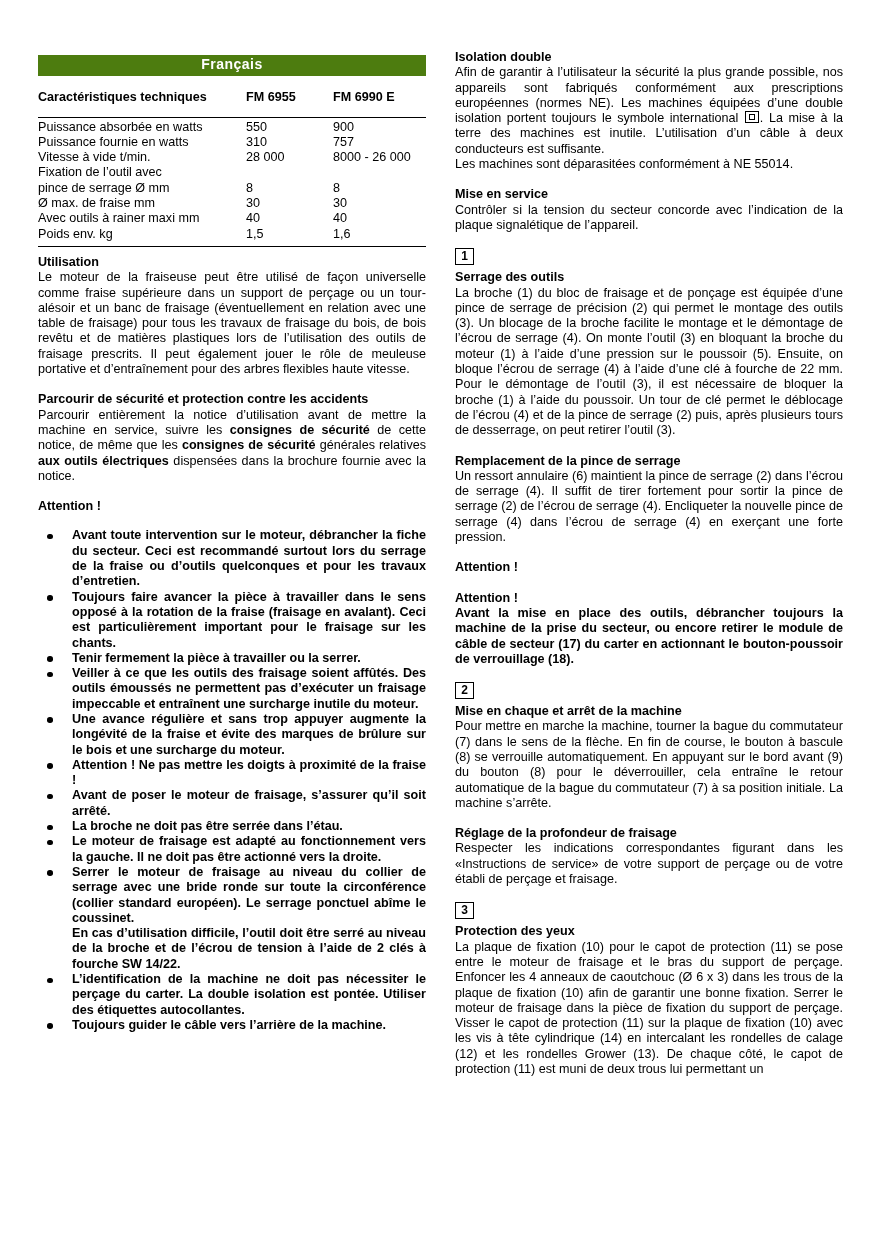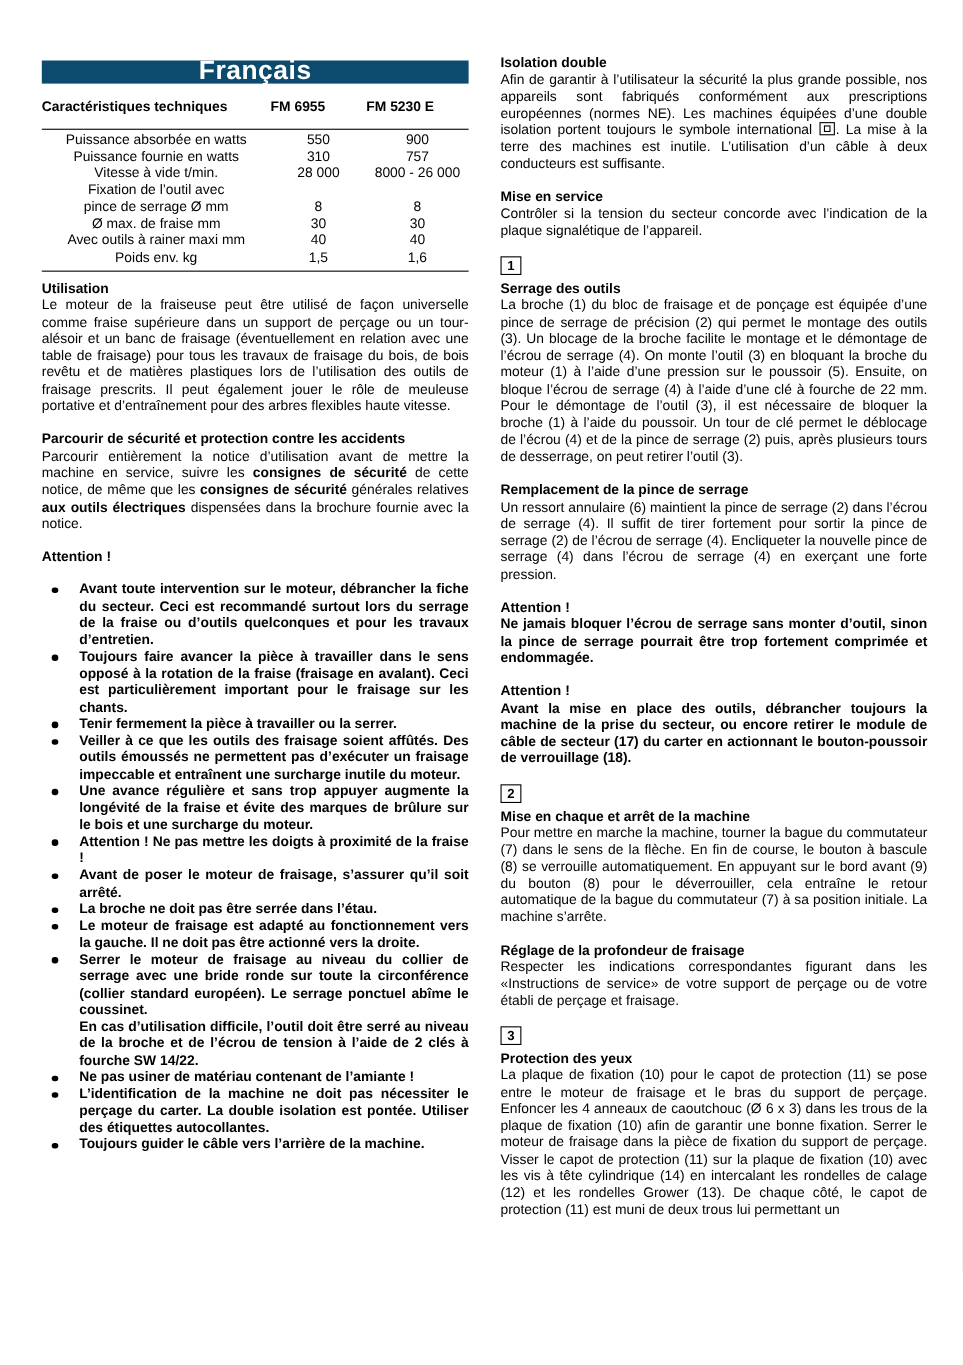--- a/index.html
+++ b/index.html
@@ -13,32 +13,32 @@
     font-size:12.6px;
     line-height:15.3px;
     overflow:hidden;
   }
   .columns{display:flex;padding:50px 30px 0 38px;gap:29px;}
   .col{width:388px;flex:0 0 388px;}
 
   
   .lang-banner{
     margin-top:5px;
-    background:#0c4a6e;color:#fff;
-    font-size:24px;font-weight:bold;
+    background:#4d7c0f;color:#fff;
+    font-size:14px;font-weight:bold;
     text-align:center;
     padding:2px 0 4px 0;
     letter-spacing:.5px;
   }
 
   
   .spec-table{margin-top:14px;}
   .trow{display:grid;grid-template-columns:208px 87px 1fr;}
   .thead{font-weight:bold;border-bottom:1.6px solid #000;padding-bottom:11px;}
-  .tbody{padding-top:2px;border-bottom:1.6px solid #000;padding-bottom:4px;text-align:center;}
+  .tbody{padding-top:2px;border-bottom:1.6px solid #000;padding-bottom:4px;}
   .trow span{display:block;}
 
   
   .heading{font-weight:bold;margin-top:15px;}
   .heading.tight{margin-top:8px;}
   .para{text-align:justify;}
   .para.bold{font-weight:bold;}
 
   
   ul.bullets{list-style:none;margin:14px 0 0 0;padding:0;}
@@ -95,21 +95,21 @@
   <div class="columns">
 
     <div class="col">
 
       <div class="lang-banner">Français</div>
 
       <div class="spec-table">
         <div class="trow thead">
           <span>Caractéristiques techniques</span>
           <span>FM 6955</span>
-          <span>FM 5230 E</span>
+          <span>FM 6990 E</span>
         </div>
         <div class="tbody">
           <div class="trow">
             <span>Puissance absorbée en watts</span>
               <span>550</span>
               <span>900</span>
           </div>
           <div class="trow">
             <span>Puissance fournie en watts</span>
               <span>310</span>
@@ -163,43 +163,42 @@
         <li><span>Veiller à ce que les outils des fraisage soient affûtés. Des outils émoussés ne permettent pas d’exécuter un fraisage impeccable et entraînent une surcharge inutile du moteur.</span></li>
         <li><span>Une avance régulière et sans trop appuyer augmente la longévité de la fraise et évite des marques de brûlure sur le bois et une surcharge du moteur.</span></li>
         <li><span>Attention ! Ne pas mettre les doigts à proximité de la fraise !</span></li>
         <li><span>Avant de poser le moteur de fraisage, s’assurer qu’il soit arrêté.</span></li>
         <li><span>La broche ne doit pas être serrée dans l’étau.</span></li>
         <li><span>Le moteur de fraisage est adapté au fonctionnement vers la gauche. Il ne doit pas être actionné vers la droite.</span></li>
         <li>
             <div>Serrer le moteur de fraisage au niveau du collier de serrage avec une bride ronde sur toute la circonférence (collier standard européen). Le serrage ponctuel abîme le coussinet.</div>
             <div>En cas d’utilisation difficile, l’outil doit être serré au niveau de la broche et de l’écrou de tension à l’aide de 2 clés à fourche SW 14/22.</div>
           </li>
-        <li><span>Ne pas usiner de matériau contenant de l’amiante !</span></li>
         <li><span>L’identification de la machine ne doit pas nécessiter le perçage du carter. La double isolation est pontée. Utiliser des étiquettes autocollantes.</span></li>
         <li><span>Toujours guider le câble vers l’arrière de la machine.</span></li>
       </ul>
     </div>
 
     <div class="col">
 
       <div class="heading" style="margin-top:0">Isolation double</div>
       <div class="para"><span>Afin de garantir à l’utilisateur la sécurité la plus grande possible, nos appareils sont fabriqués conformément aux prescriptions européennes (normes NE). Les machines équipées d’une double isolation portent toujours le symbole international </span><span class="dbl-ins"></span><span>. La mise à la terre des machines est inutile. L’utilisation d’un câble à deux conducteurs est suffisante.</span></div>
+      <div class="para">Les machines sont déparasitées conformément à NE 55014.</div>
 
       <div class="heading">Mise en service</div>
       <div class="para">Contrôler si la tension du secteur concorde avec l’indication de la plaque signalétique de l’appareil.</div>
 
       <div><span class="num-box">1</span></div>
       <div class="heading after-box" style="margin-top:5px">Serrage des outils</div>
       <div class="para">La broche (1) du bloc de fraisage et de ponçage est équipée d’une pince de serrage de précision (2) qui permet le montage des outils (3). Un blocage de la broche facilite le montage et le démontage de l’écrou de serrage (4). On monte l’outil (3) en bloquant la broche du moteur (1) à l’aide d’une pression sur le poussoir (5). Ensuite, on bloque l’écrou de serrage (4) à l’aide d’une clé à fourche de 22 mm. Pour le démontage de l’outil (3), il est nécessaire de bloquer la broche (1) à l’aide du poussoir. Un tour de clé permet le déblocage de l’écrou (4) et de la pince de serrage (2) puis, après plusieurs tours de desserrage, on peut retirer l’outil (3).</div>
 
       <div class="heading">Remplacement de la pince de serrage</div>
       <div class="para">Un ressort annulaire (6) maintient la pince de serrage (2) dans l’écrou de serrage (4). Il suffit de tirer fortement pour sortir la pince de serrage (2) de l’écrou de serrage (4). Encliqueter la nouvelle pince de serrage (4) dans l’écrou de serrage (4) en exerçant une forte pression.</div>
 
       <div class="heading">Attention !</div>
-      <div class="para bold">Ne jamais bloquer l’écrou de serrage sans monter d’outil, sinon la pince de serrage pourrait être trop fortement comprimée et endommagée.</div>
 
       <div class="heading">Attention !</div>
       <div class="para bold">Avant la mise en place des outils, débrancher toujours la machine de la prise du secteur, ou encore retirer le module de câble de secteur (17) du carter en actionnant le bouton-poussoir de verrouillage (18).</div>
 
       <div><span class="num-box">2</span></div>
       <div class="heading" style="margin-top:5px">Mise en chaque et arrêt de la machine</div>
       <div class="para">Pour mettre en marche la machine, tourner la bague du commutateur (7) dans le sens de la flèche. En fin de course, le bouton à bascule (8) se verrouille automatiquement. En appuyant sur le bord avant (9) du bouton (8) pour le déverrouiller, cela entraîne le retour automatique de la bague du commutateur (7) à sa position initiale. La machine s’arrête.</div>
 
       <div class="heading">Réglage de la profondeur de fraisage</div>
       <div class="para">Respecter les indications correspondantes figurant dans les «Instructions de service» de votre support de perçage ou de votre établi de perçage et fraisage.</div>

